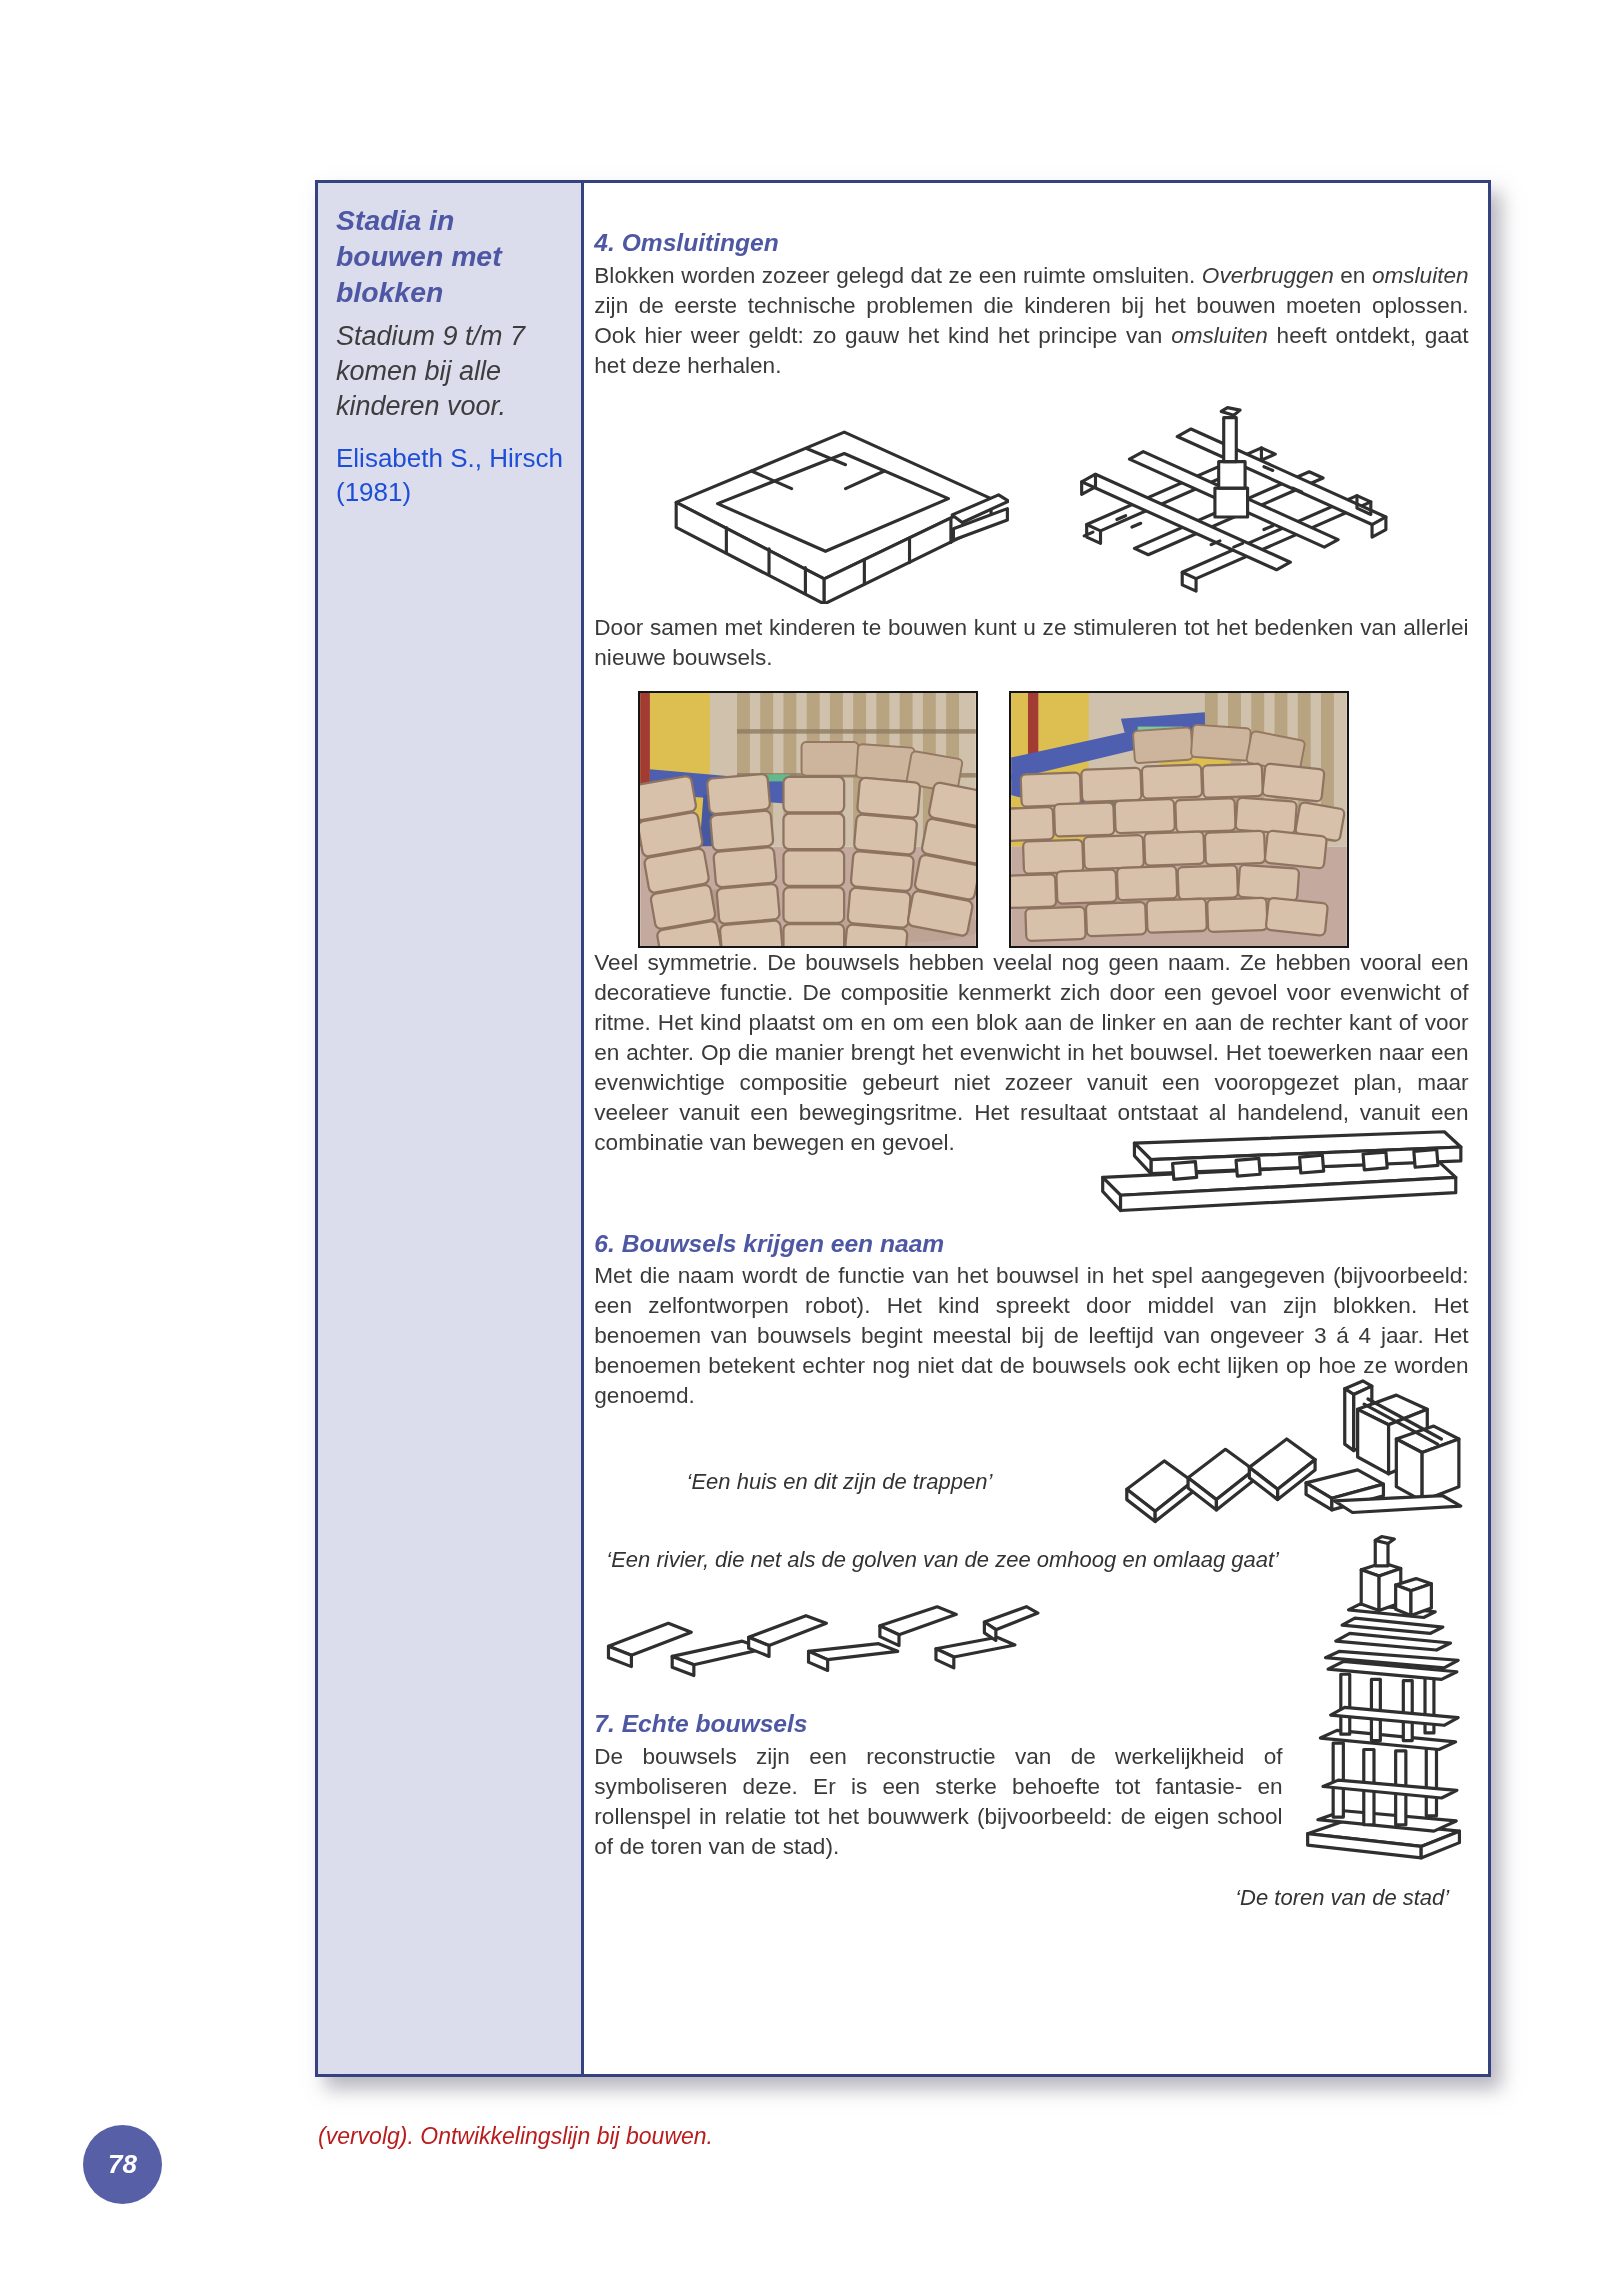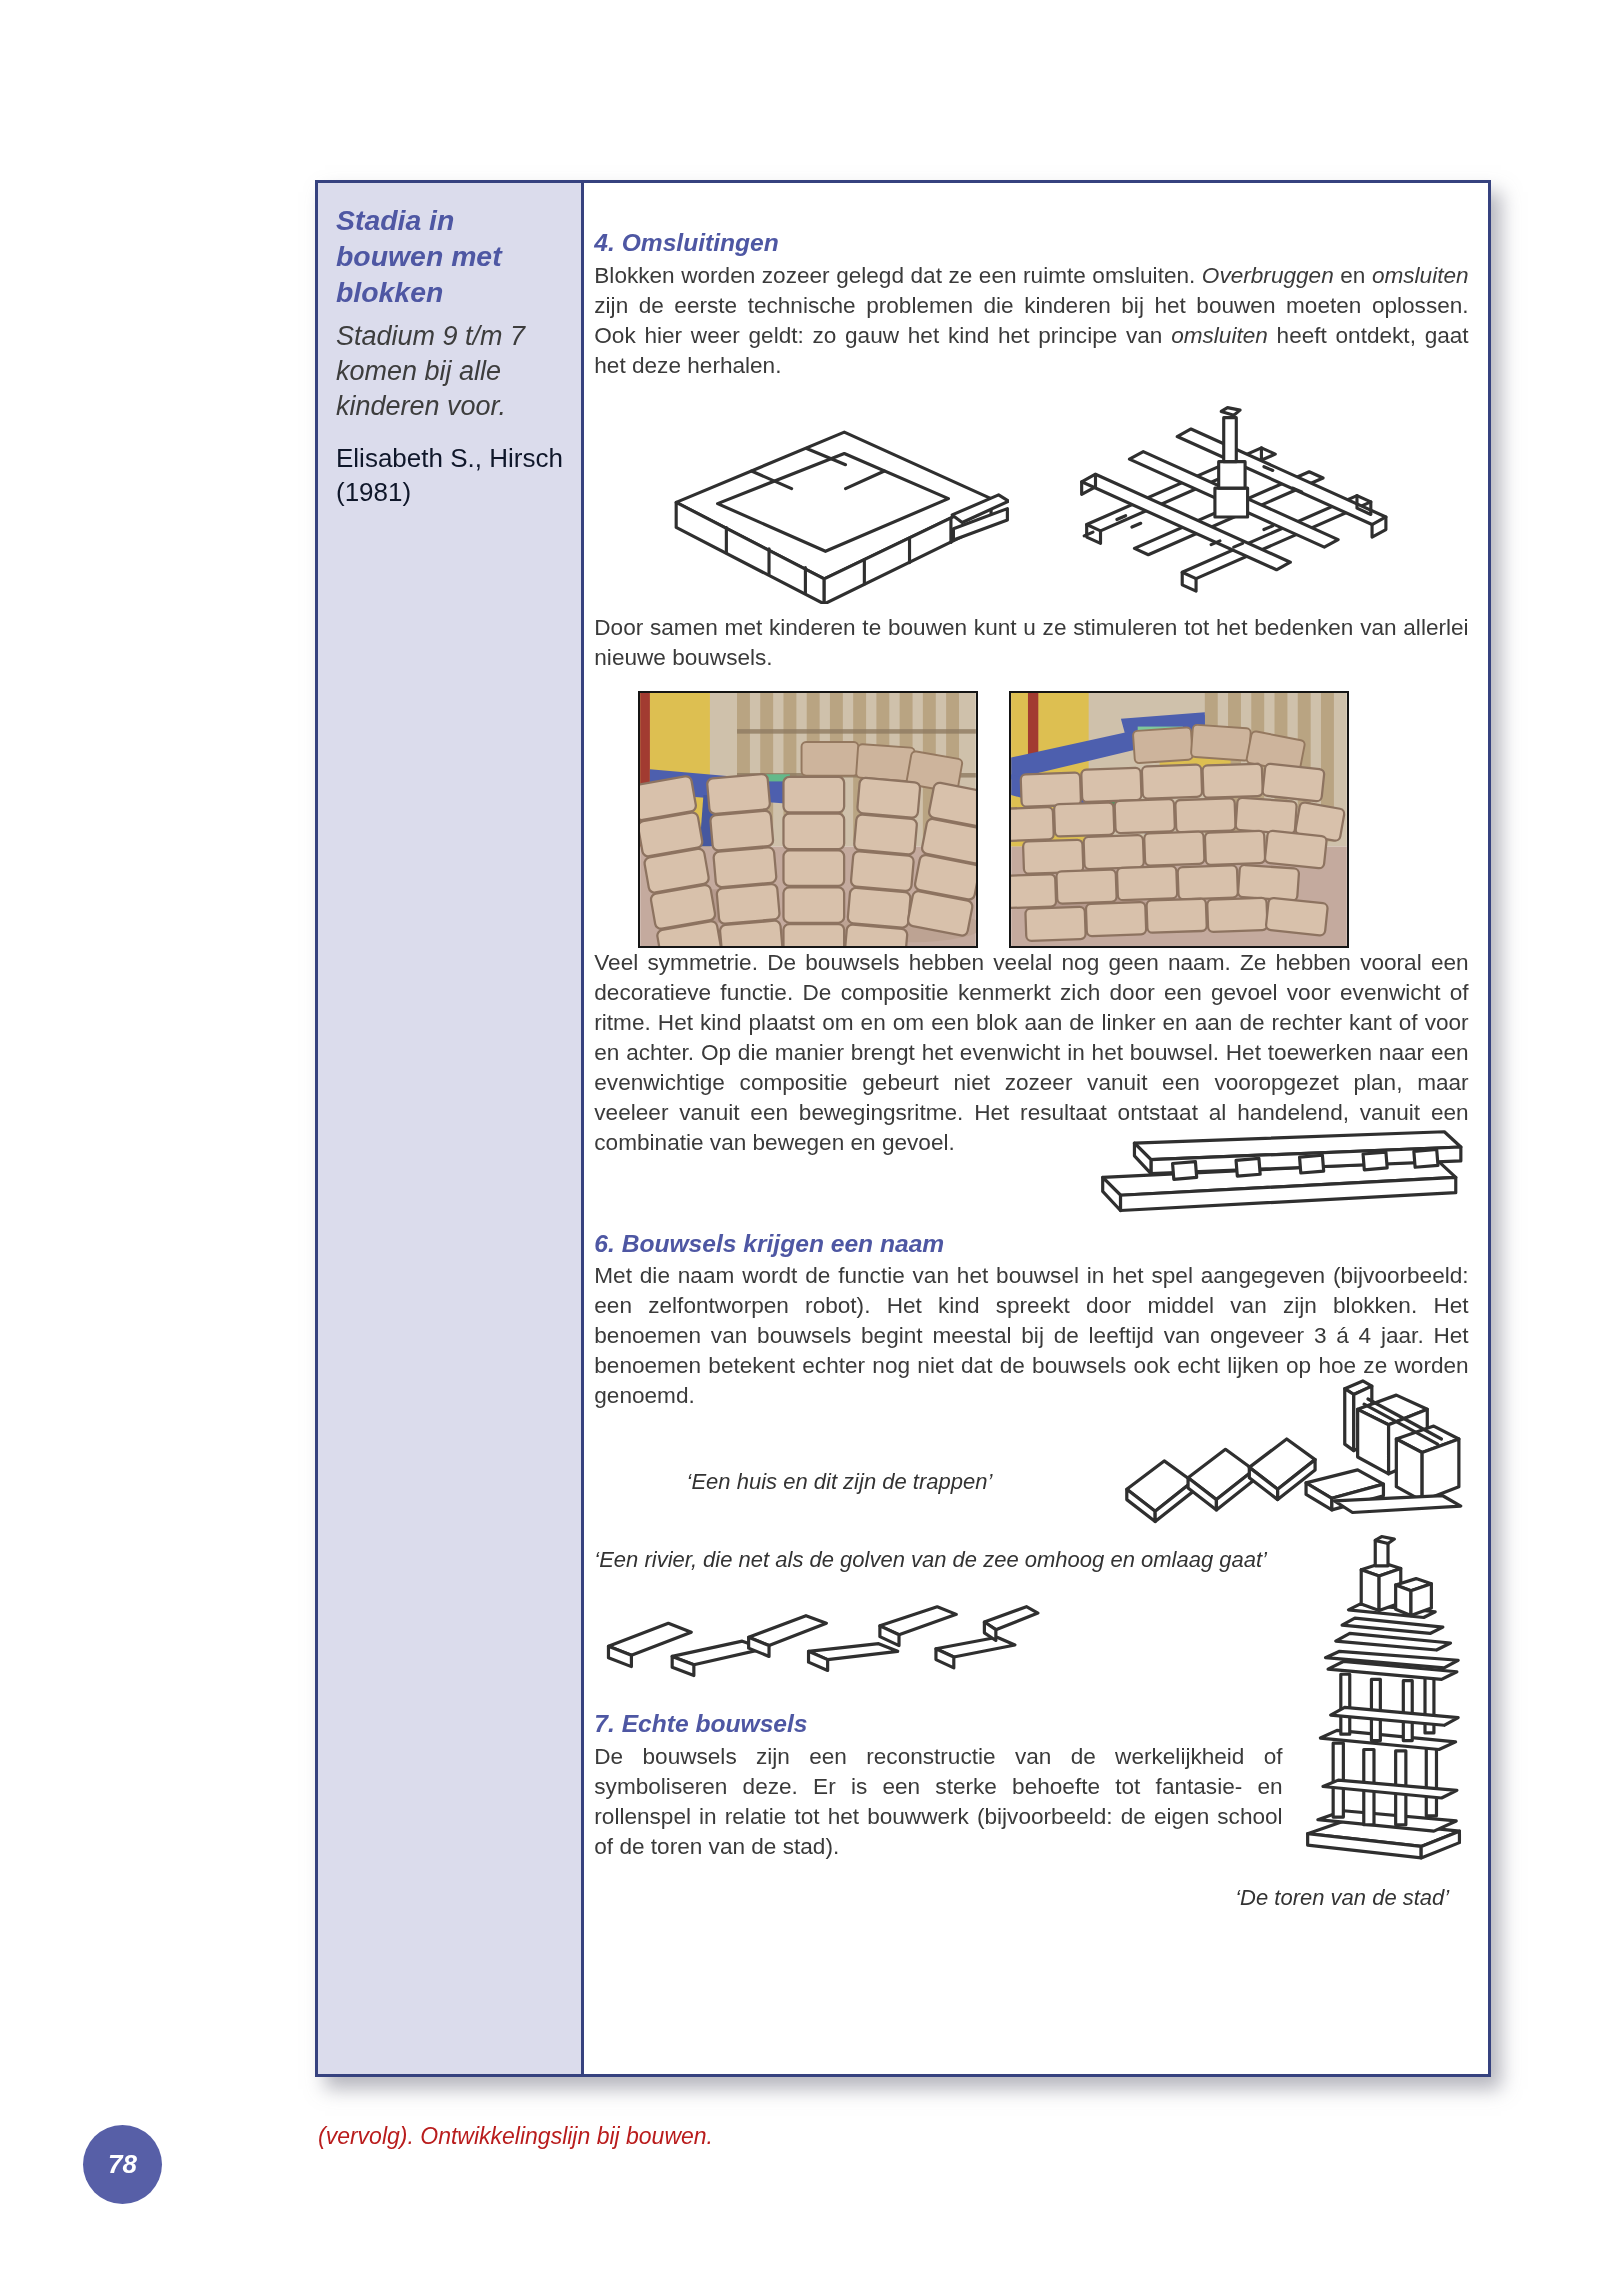--- a/index.html
+++ b/index.html
@@ -5,38 +5,38 @@
   html,body{margin:0;padding:0;background:#ffffff;}
   .page{position:relative;width:1618px;height:2284px;background:#ffffff;overflow:hidden;
         font-family:"Liberation Sans",sans-serif;color:#3a3a3a;}
   .box{position:absolute;left:315px;top:180px;width:1176px;height:1897px;box-sizing:border-box;
        border:3.2px solid #36427f;background:#ffffff;display:flex;
        box-shadow:10.3px 11.6px 18px rgba(110,110,125,0.5);}
   .sidebar{width:266px;box-sizing:border-box;background:#dbdcec;border-right:3.2px solid #36427f;
            padding:19.4px 17px 0 18px;flex:none;}
   .sb-title{color:#4e57a3;font-weight:bold;font-style:italic;font-size:28.4px;line-height:36px;margin:0 0 9px 0;}
   .sb-note{font-style:italic;font-size:27px;line-height:35px;color:#3d3d3d;margin:0 0 17px 0;}
-  .sb-ref{font-size:26px;line-height:34px;color:#0f172a;margin:0;}
+  .sb-ref{font-size:26px;line-height:34px;color:#1d4ed8;margin:0;}
   .main{flex:1;box-sizing:border-box;padding:45px 19.4px 0 10.3px;overflow:hidden;}
   h3.sec{color:#4e57a3;font-weight:bold;font-style:italic;font-size:24.6px;line-height:30px;margin:0 0 2.6px 0;}
   p.body{font-size:22.6px;line-height:30px;margin:0;text-align:justify;color:#3a3a3a;}
   p.body i{font-style:italic;}
   .fig-row1{display:flex;justify-content:center;align-items:flex-end;gap:45px;margin:10.3px 0 9px 0;}
   .photos{display:flex;gap:31px;margin:18px 0 0 44px;}
   .photo{border:2.6px solid #151515;width:336px;height:253px;flex:none;}
   .photo svg{display:block;}
   .sec5-head{margin-top:40px;}
   .fig-sym{display:block;margin:-34px -2.6px 0 auto;}
   .sec6-head{margin-top:5.2px;}
   .house-row{display:flex;justify-content:flex-end;align-items:flex-end;margin:-61px 0 0 0;}
   .cap{font-style:italic;font-size:22px;line-height:28.4px;color:#333;}
   .cap-house{flex:1;text-align:center;padding-right:22px;margin-bottom:41px;}
   .sec7wrap{margin-top:6.5px;}
   .fig-tower{float:right;margin:-15.5px 0 0 17px;}
-  .cap-river{margin:9px 0 0 0;}
+  .cap-river{margin:9px 0 0 12px;}
   .fig-zigzag{display:block;margin:15.5px 0 3.9px 2.6px;}
   .sec7-head{margin-top:17px;}
   .cap-tower{text-align:right;margin-top:22px;padding-right:19.4px;}
   .clear{clear:both;}
   .footer-cap{position:absolute;left:318px;top:2100px;font-style:italic;font-size:23px;color:#b91c1c;}
   .badge{position:absolute;left:83px;top:2125px;width:79px;height:79px;border-radius:50%;
          background:#575fa7;display:flex;align-items:center;justify-content:center;}
   .badge span{color:#ffffff;font-size:26px;font-weight:bold;font-style:italic;}
   .lineart{stroke:#2f2f2f;stroke-width:5;fill:#ffffff;stroke-linejoin:round;stroke-linecap:round;}
   .lineart .ln{fill:none;}

